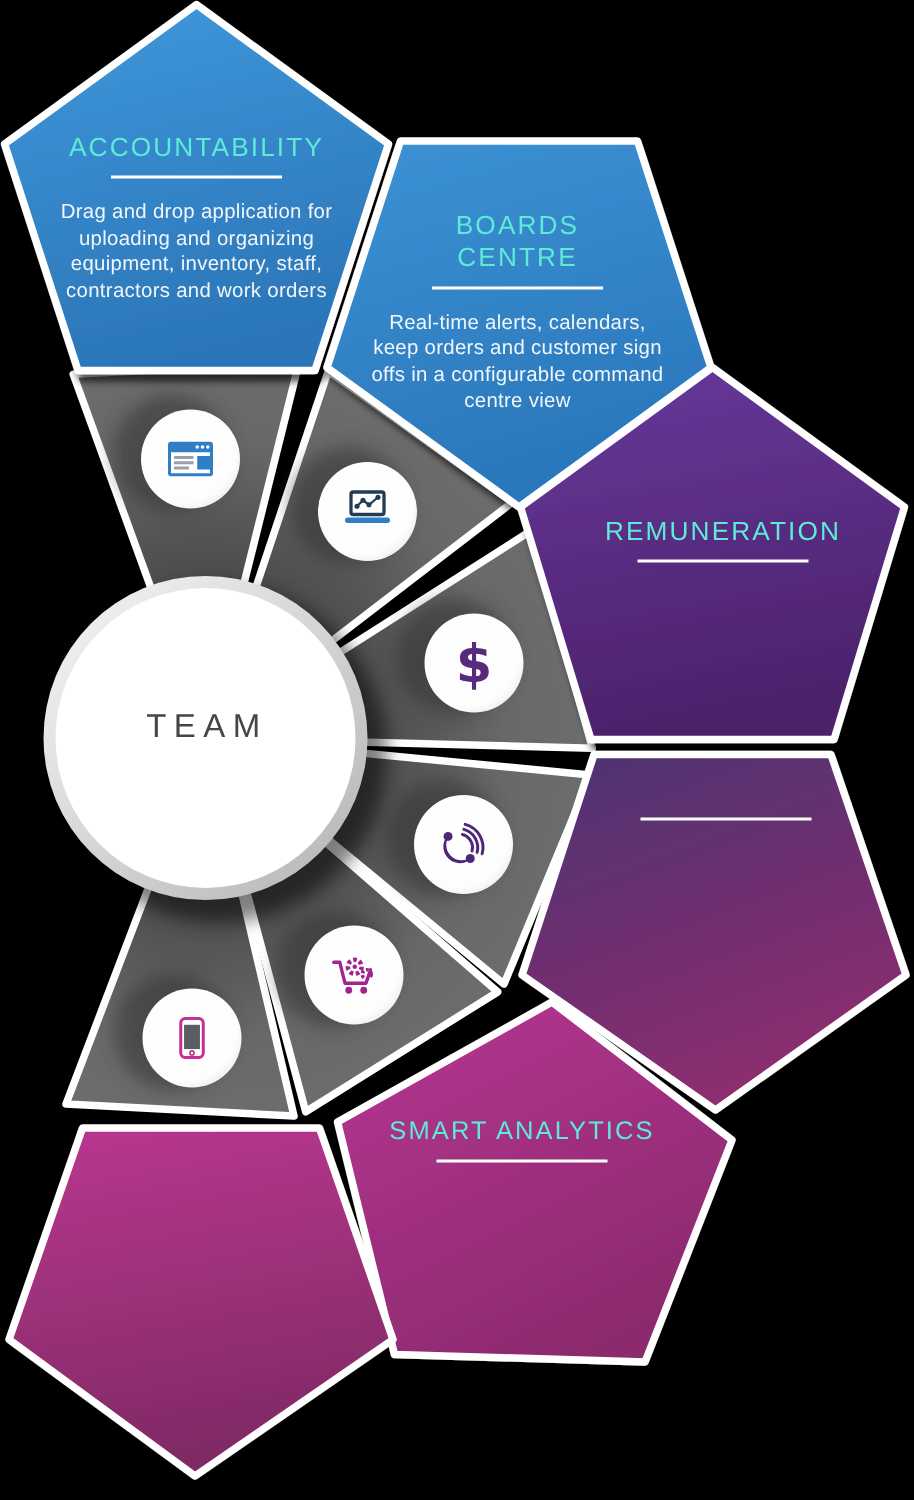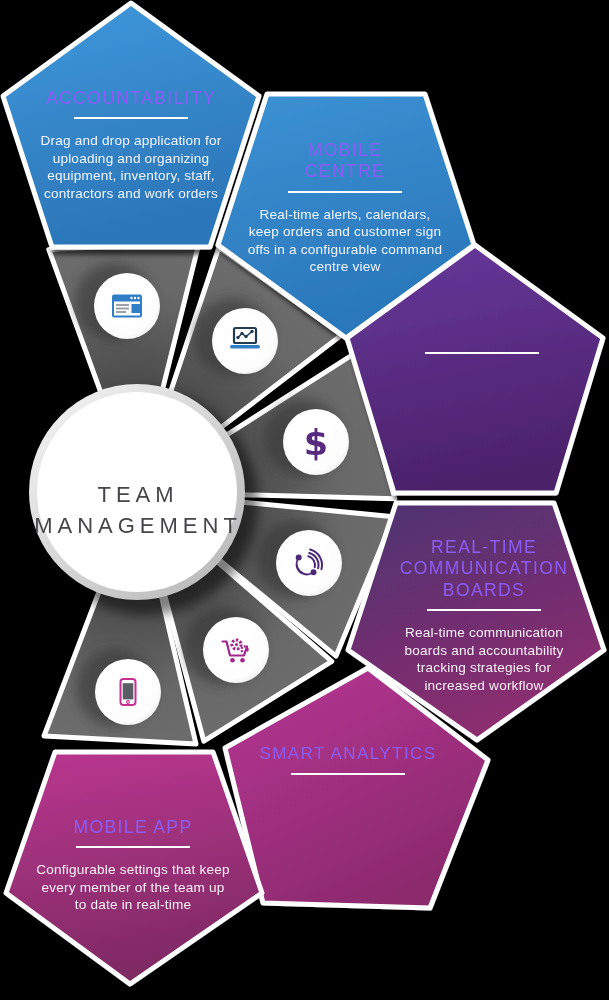--- a/index.html
+++ b/index.html
@@ -7,36 +7,36 @@
     position:relative;width:609px;height:1000px;overflow:hidden;
     background:#000;font-family:"Liberation Sans",sans-serif;
   }
   .stage svg{position:absolute;left:0;top:0;}
   .sec{
     position:absolute;transform:translateX(-50%);
     width:198px;text-align:center;color:#fff;z-index:5;
   }
   .sec .title{
     font-size:17.5px;letter-spacing:1.4px;font-weight:400;
-    line-height:1.22;margin:0 auto;color:#8b5cf6;
+    line-height:1.22;margin:0 auto;color:#5eead4;
   }
   .sec .divider{width:114px;height:2px;background:#fff;margin:8px auto 9px;}
   .sec .body{
     font-size:13.6px;line-height:1.29;color:rgba(255,255,255,0.93);
     letter-spacing:0.2px;margin:13px auto;
   }
   .s0{left:131px;top:88px;}
   .s1{left:345px;top:140px;} .s1 .title{width:150px;}
   .s2{left:482px;top:344px;}
   .s3{left:484px;top:537px;} .s3 .title{width:172px;}
   .s4{left:348px;top:744px;text-align:center;} .s4 .title{font-size:17px;}
   .s5{left:133px;top:817px;}
   .center-label{
     position:absolute;left:138px;top:468px;transform:translateX(-50%);
-    text-align:center;color:#45454a;z-index:6;width:260px;margin-top:11px;
+    text-align:center;color:#45454a;z-index:6;width:260px;
   }
   .center-label .ln{
     font-size:22px;letter-spacing:5px;line-height:31px;font-weight:400;
   }
 </style>
 </head>
 <body>
 
 <div class="stage">
 
@@ -190,49 +190,42 @@
       <polygon fill="url(#gP4)" points="368,668 488,760 430,908 263,903 225,748"></polygon>
       <polygon fill="url(#gP5)" points="55,752 213,752 262,893 130,984 6,893"></polygon>
     </g>
 
     <circle cx="137" cy="492" r="108" fill="url(#gRing)"></circle>
     <circle cx="137" cy="492" r="100" fill="url(#gCenter)"></circle>
   </svg>
 
   <div class="center-label">
     <div class="ln">TEAM</div>
-    <div class="ln">MANAGEMENT</div>
   </div>
 
   <div class="sec s0">
     <div class="title">ACCOUNTABILITY</div>
     <div class="divider"></div>
     <div class="body">Drag and drop application for uploading and organizing equipment, inventory, staff, contractors and work orders</div>
   </div>
 
   <div class="sec s1">
-    <div class="title">MOBILE CENTRE</div>
+    <div class="title">BOARDS CENTRE</div>
     <div class="divider"></div>
     <div class="body">Real-time alerts, calendars, keep orders and customer sign offs in a configurable command centre view</div>
   </div>
 
   <div class="sec s2">
+    <div class="title">REMUNERATION</div>
     <div class="divider"></div>
   </div>
 
   <div class="sec s3">
-    <div class="title">REAL-TIME COMMUNICATION BOARDS</div>
-    <div class="divider"></div>
-    <div class="body">Real-time communication boards and accountability tracking strategies for increased workflow</div>
+    <div class="divider"></div>
   </div>
 
   <div class="sec s4">
     <div class="title">SMART ANALYTICS</div>
     <div class="divider"></div>
   </div>
 
-  <div class="sec s5">
-    <div class="title">MOBILE APP</div>
-    <div class="divider"></div>
-    <div class="body">Configurable settings that keep every member of the team up to date in real-time</div>
-  </div>
 
 </div>
 
 </body></html>

